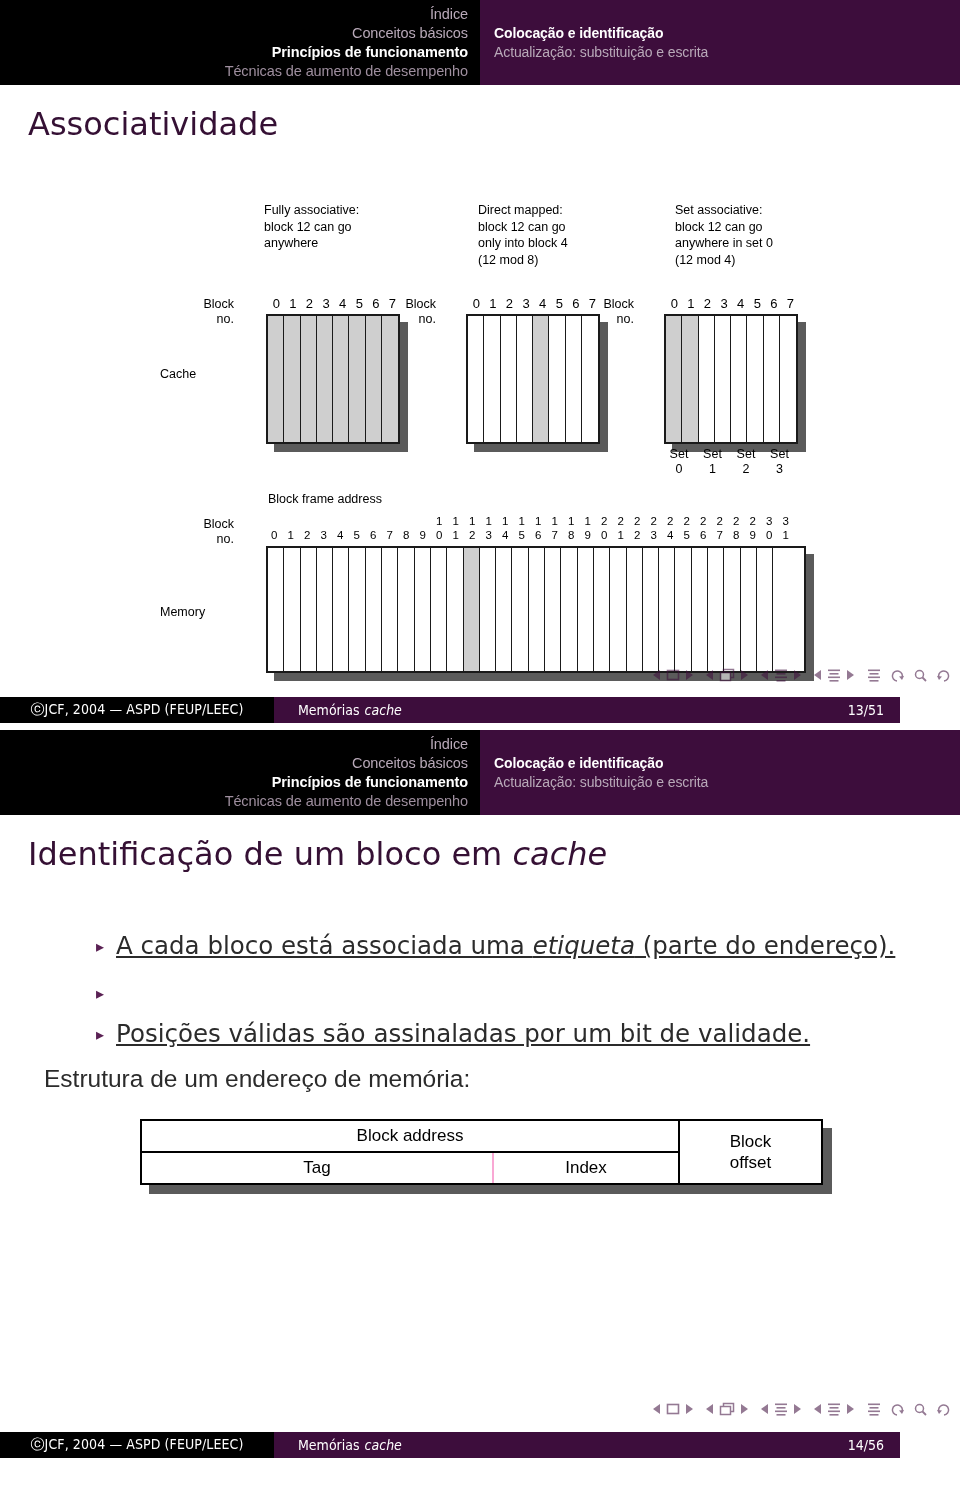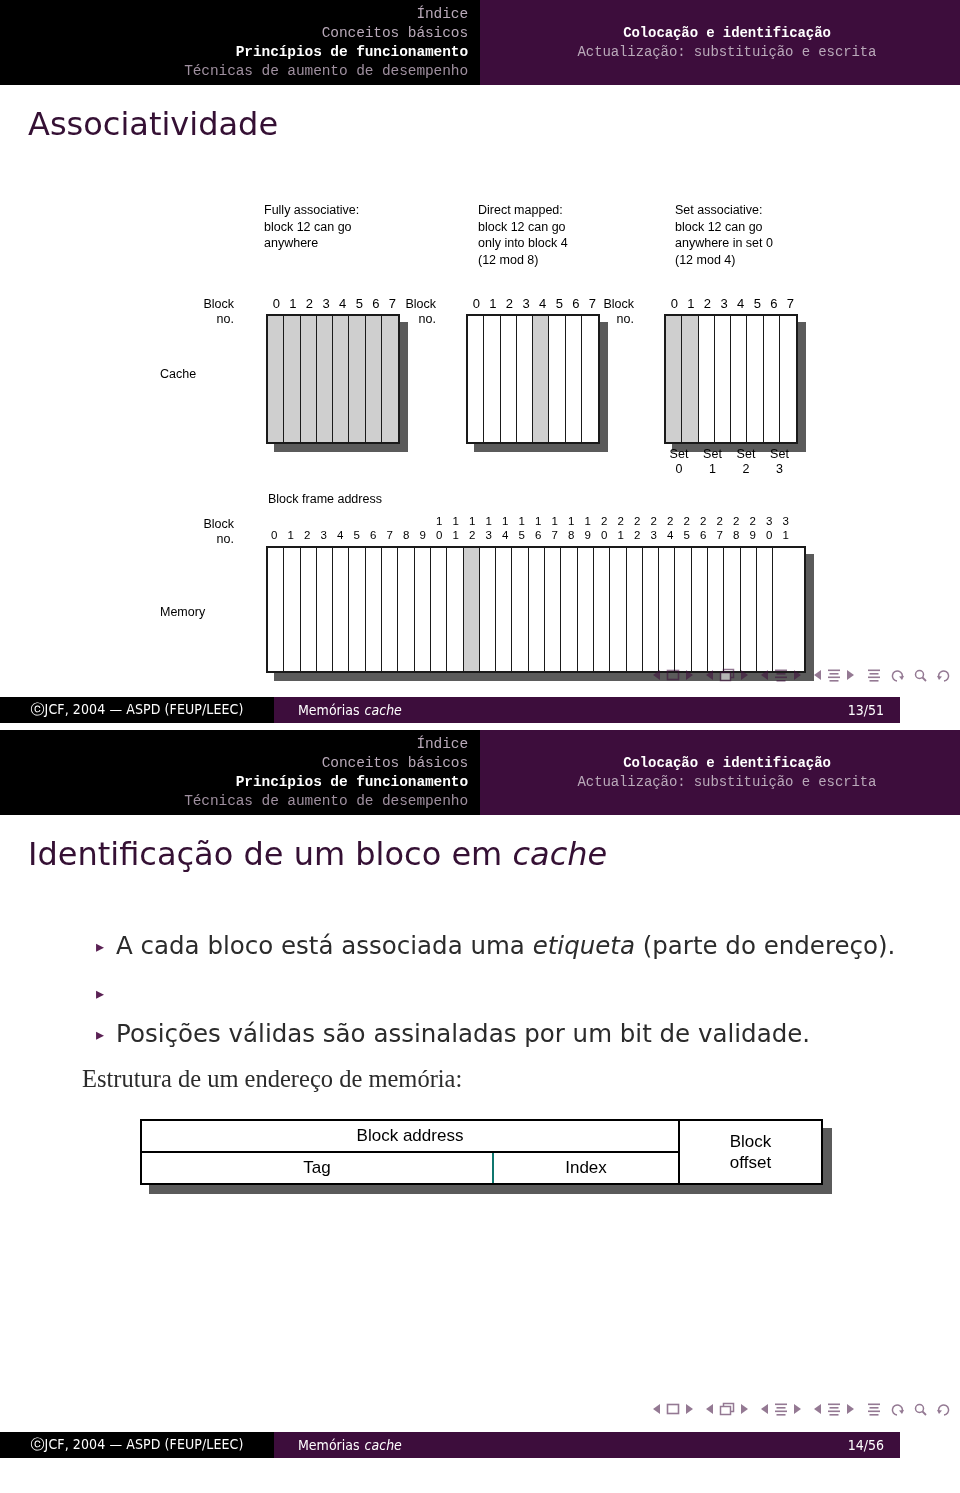--- a/index.html
+++ b/index.html
@@ -16,25 +16,25 @@
 
   
   .headline { position: relative; width: 960px; height: 85px; display: flex; }
   .hl-left {
     width: 480px; background: #000000;
     display: flex; flex-direction: column; align-items: flex-end;
     justify-content: center; padding: 4px 12px 4px 0;
   }
   .hl-right {
     width: 480px; background: #3d0d3c;
-    display: flex; flex-direction: column; align-items: center;
+    display: flex; flex-direction: column; align-items: flex-start;
     justify-content: center; padding: 4px 0 4px 14px;
   }
   .hl-item {
-    font-family: Liberation Mono, monospace;
+    font-family: Liberation Sans, sans-serif;
     font-size: 14.5px; line-height: 19px; letter-spacing: -0.1px;
     color: #9f8f9f; white-space: nowrap;
   }
   .hl-item.active { color: #ffffff; font-weight: bold; }
   .hl-item.dim2 { color: #b9a9b9; }
   .hl-item.sub { font-size: 14px; }
 
   
   .frametitle {
     font-family: "DejaVu Sans", sans-serif;
@@ -111,42 +111,43 @@
 
   
   .bullets { padding: 58px 0 0 0; }
   .bullet { display: flex; align-items: flex-start; margin-bottom: 16px; padding-left: 96px; }
   .bullet .tri {
     color: #5a2154; font-size: 16px; line-height: 1; margin-top: 9px; margin-right: 12px; flex: 0 0 auto;
   }
   .bullet .btext {
     font-size: 24.5px; color: #2b2b2b; line-height: 31px; max-width: 790px;
     font-family: "DejaVu Sans", sans-serif;
+    text-decoration: underline;
   }
   .bullet .btext .it { font-style: italic; }
   .plainline {
-    font-size: 24.5px; color: #2b2b2b; padding-left: 82px; margin-top: 4px;
-    font-family: Liberation Serif, serif;
+    font-size: 24.5px; color: #2b2b2b; padding-left: 44px; margin-top: 4px;
+    font-family: Liberation Sans, sans-serif;
   }
 
   
   .addr-wrap { position: relative; margin: 26px 0 0 140px; width: 690px; height: 85px; padding-left: 24px; }
   .addr-wrap .shadow { position: absolute; left: 9px; top: 9px; width: 683px; height: 66px; background: #5b5b5b; }
   .addr-tbl {
     position: absolute; left: 0; top: 0; width: 683px; height: 66px;
     border: 2px solid #000; background: #fff; display: flex;
   }
   .addr-left { width: 538px; display: flex; flex-direction: column; border-right: 2px solid #000; }
   .addr-top {
     height: 33px; border-bottom: 2px solid #000; display: flex; align-items: center;
     justify-content: center; font-size: 17px; font-family: "Liberation Sans", sans-serif; color:#000;
   }
   .addr-bot { height: 31px; display: flex; }
   .addr-tag {
-    width: 352px; border-right: 2px solid #0f766e; display: flex; align-items: center;
+    width: 352px; border-right: 2px solid #f9a8d4; display: flex; align-items: center;
     justify-content: center; font-size: 17px; font-family: "Liberation Sans", sans-serif; color:#000;
   }
   .addr-idx {
     flex: 1; display: flex; align-items: center; justify-content: center;
     font-size: 17px; font-family: "Liberation Sans", sans-serif; color:#000;
   }
   .addr-off {
     flex: 1; display: flex; flex-direction: column; align-items: center; justify-content: center;
     font-size: 17px; font-family: "Liberation Sans", sans-serif; line-height: 21px; color:#000;
   }

